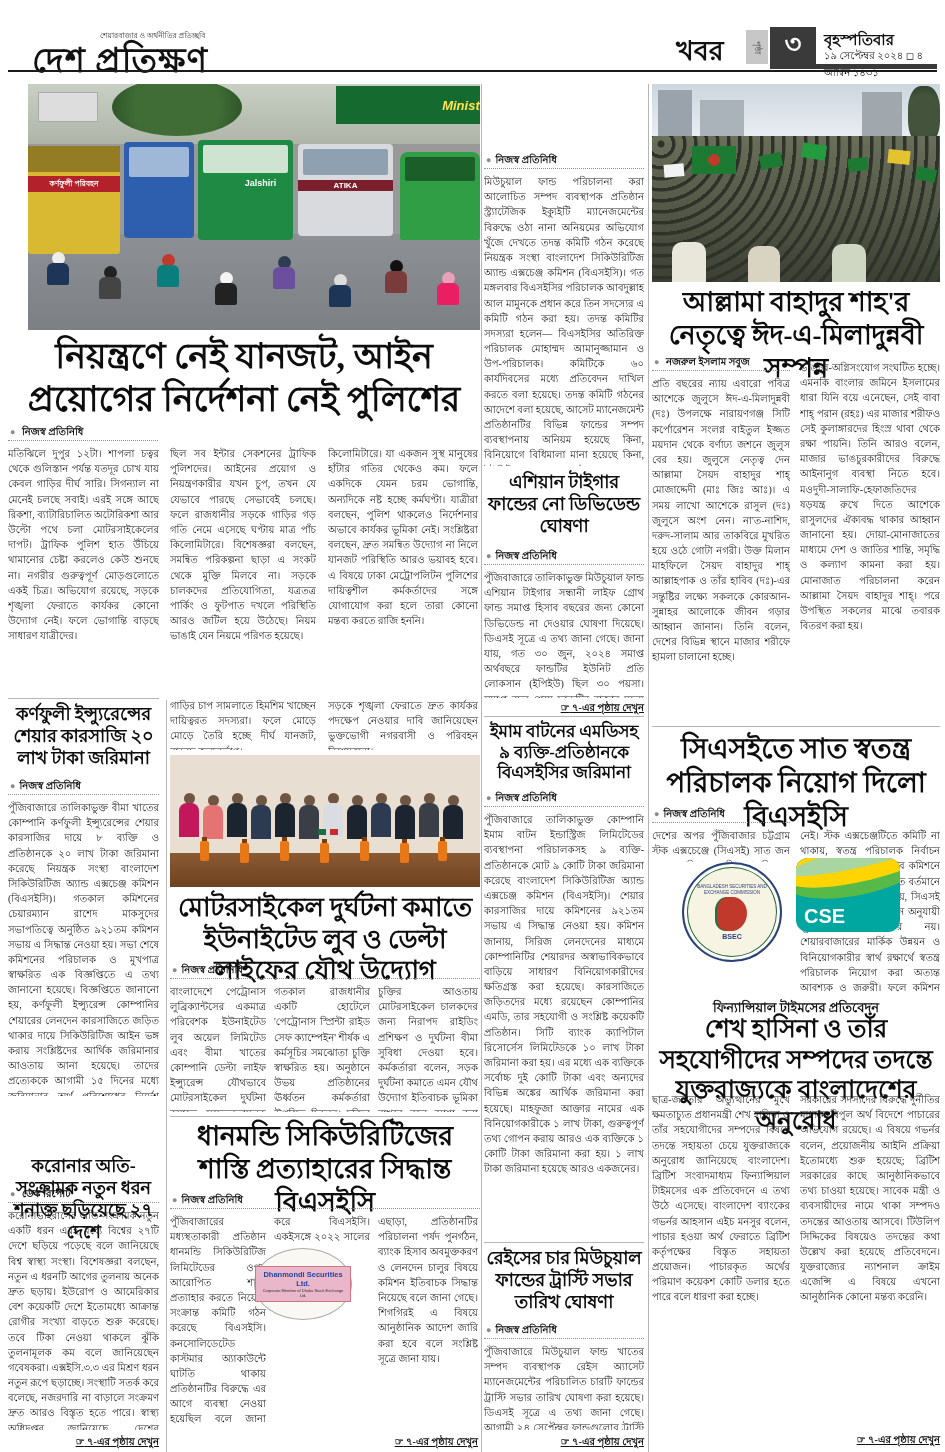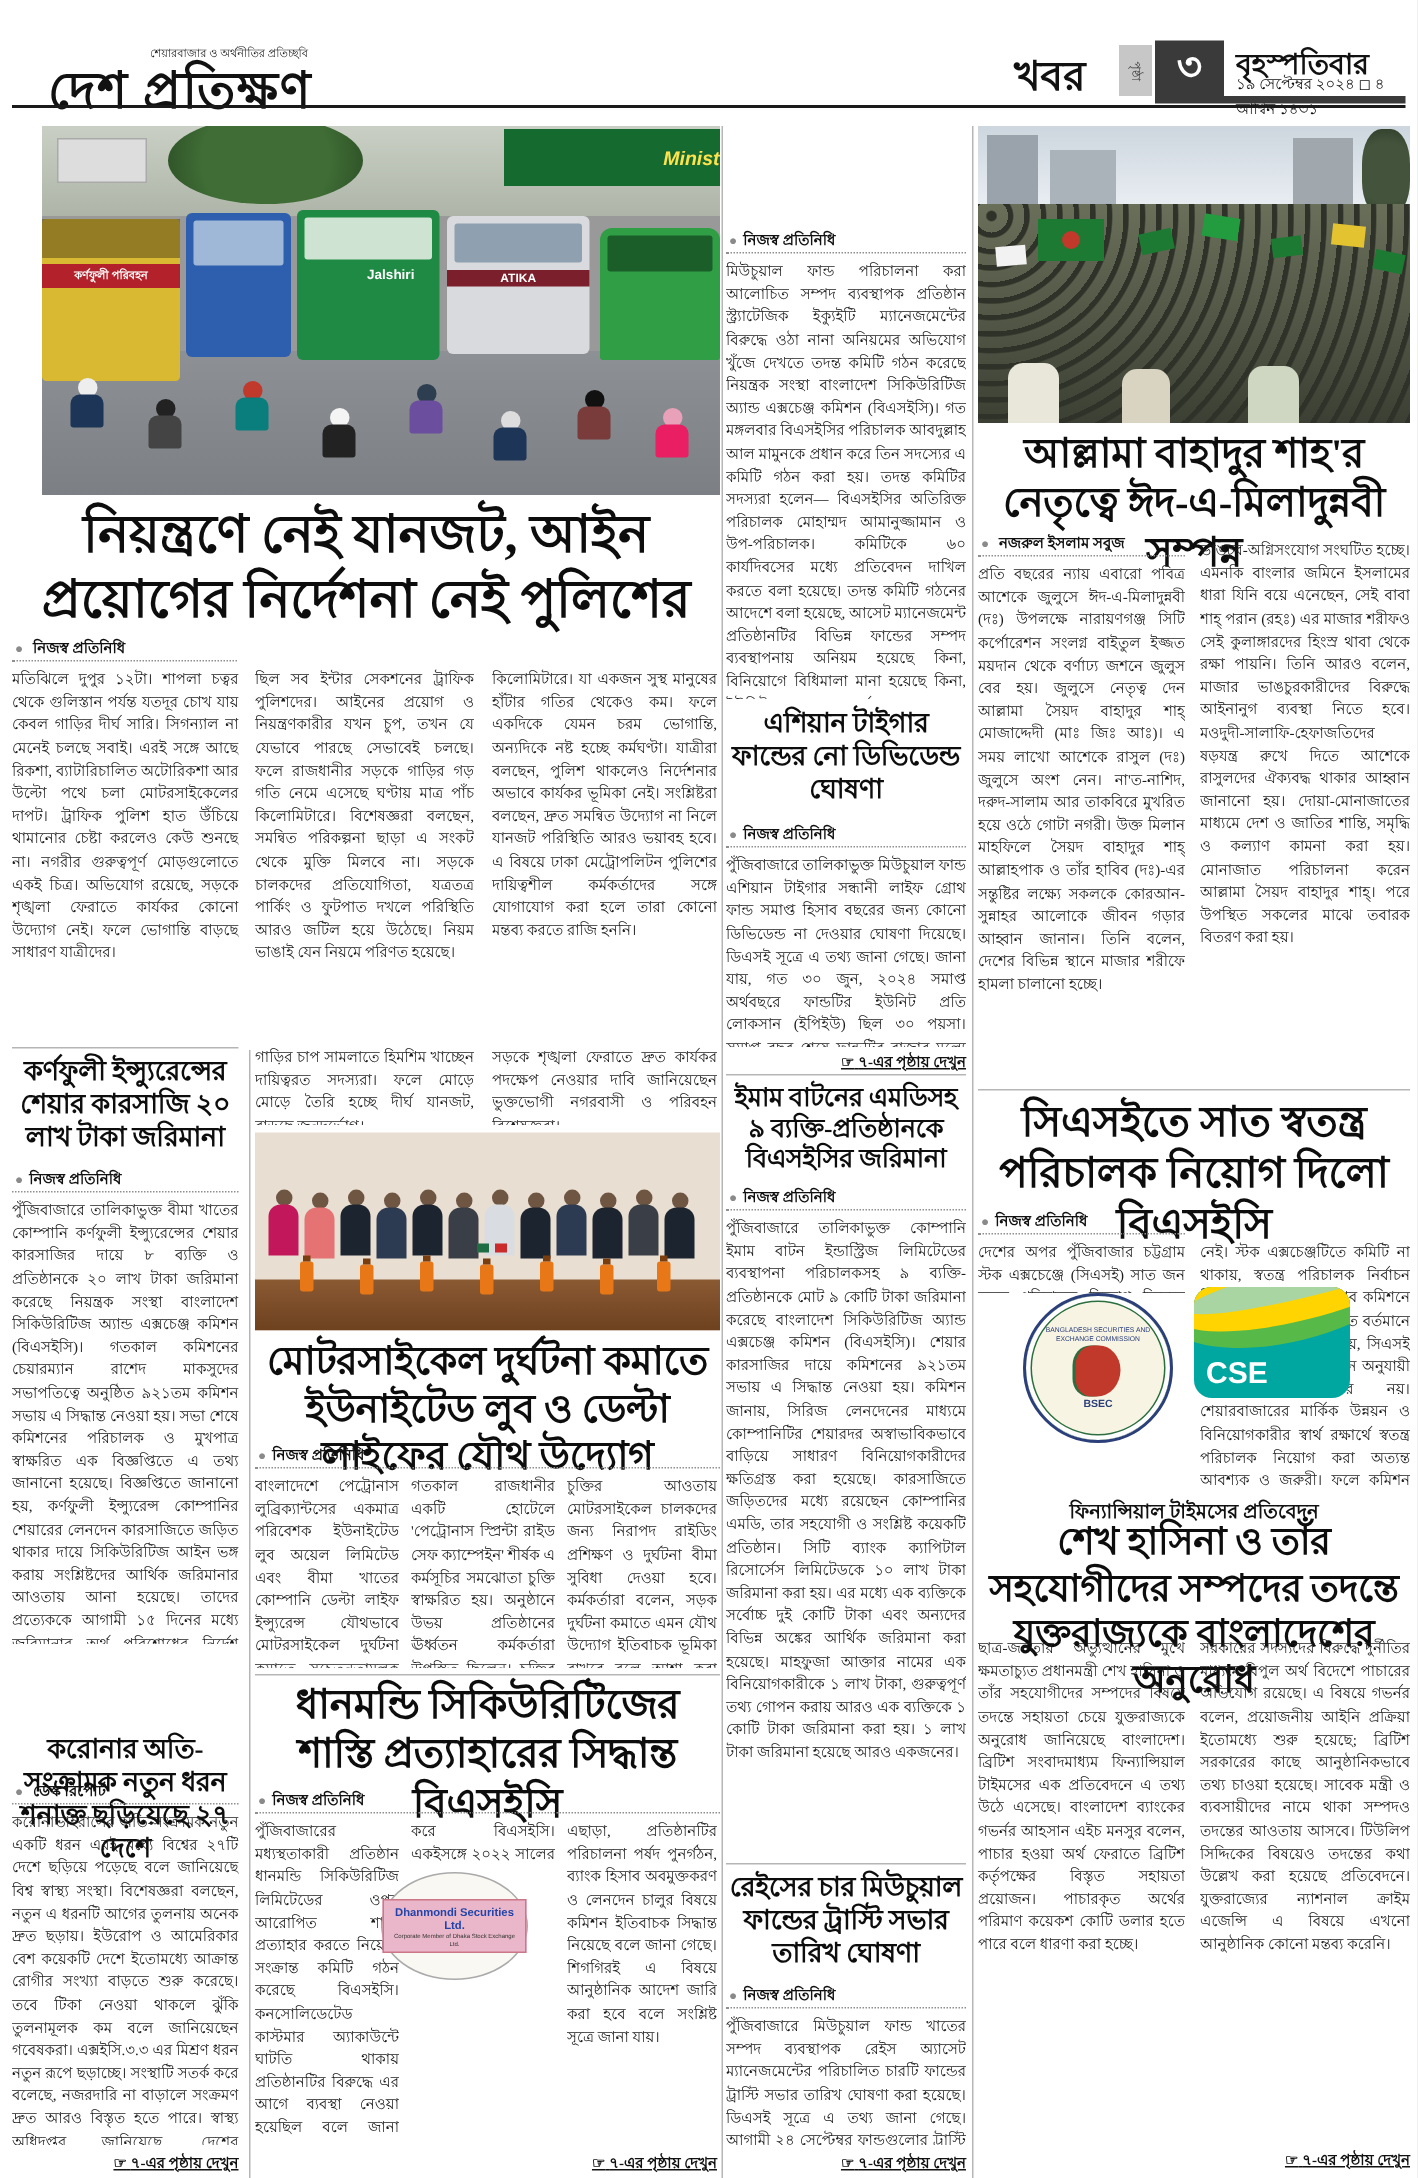--- a/index.html
+++ b/index.html
@@ -16,21 +16,21 @@
   .marker{font-size:10px;font-weight:700;text-align:right;text-decoration:underline;}
   .kicker{font-weight:700;text-align:center;}
   
   .masthead{font-size:34px;font-weight:700;letter-spacing:1px;}
   .tagline{font-size:7.5px;color:#222;text-align:right;}
   .section-word{font-size:27px;font-weight:700;}
   .pagebox-gray{background:#c7c7c7;color:#333;writing-mode:vertical-rl;font-size:8px;
                 display:flex;align-items:center;justify-content:center;}
   .pagebox-dark{background:#3a3a3a;color:#fff;font-size:26px;font-weight:700;
                 display:flex;align-items:center;justify-content:center;}
-  .weekday{font-size:19px;font-weight:700;}
+  .weekday{font-size:15px;font-weight:700;}
   .dateline{font-size:10px;}
   
   .photo{overflow:hidden;background:#999;}
   .sign-text{color:#ffe34d;font-weight:700;font-style:italic;font-family:"Liberation Sans",sans-serif;}
   .vehicle-label{color:#fff;font-family:"Liberation Sans",sans-serif;font-weight:700;text-align:center;}
   .rider{position:absolute;width:24px;}
   .rider .helmet{width:13px;height:13px;border-radius:50%;margin:0 auto;}
   .rider .torso{width:22px;height:22px;border-radius:6px 6px 2px 2px;margin:-2px auto 0;}
   .flag{position:absolute;}
   .person{position:absolute;width:22px;}

